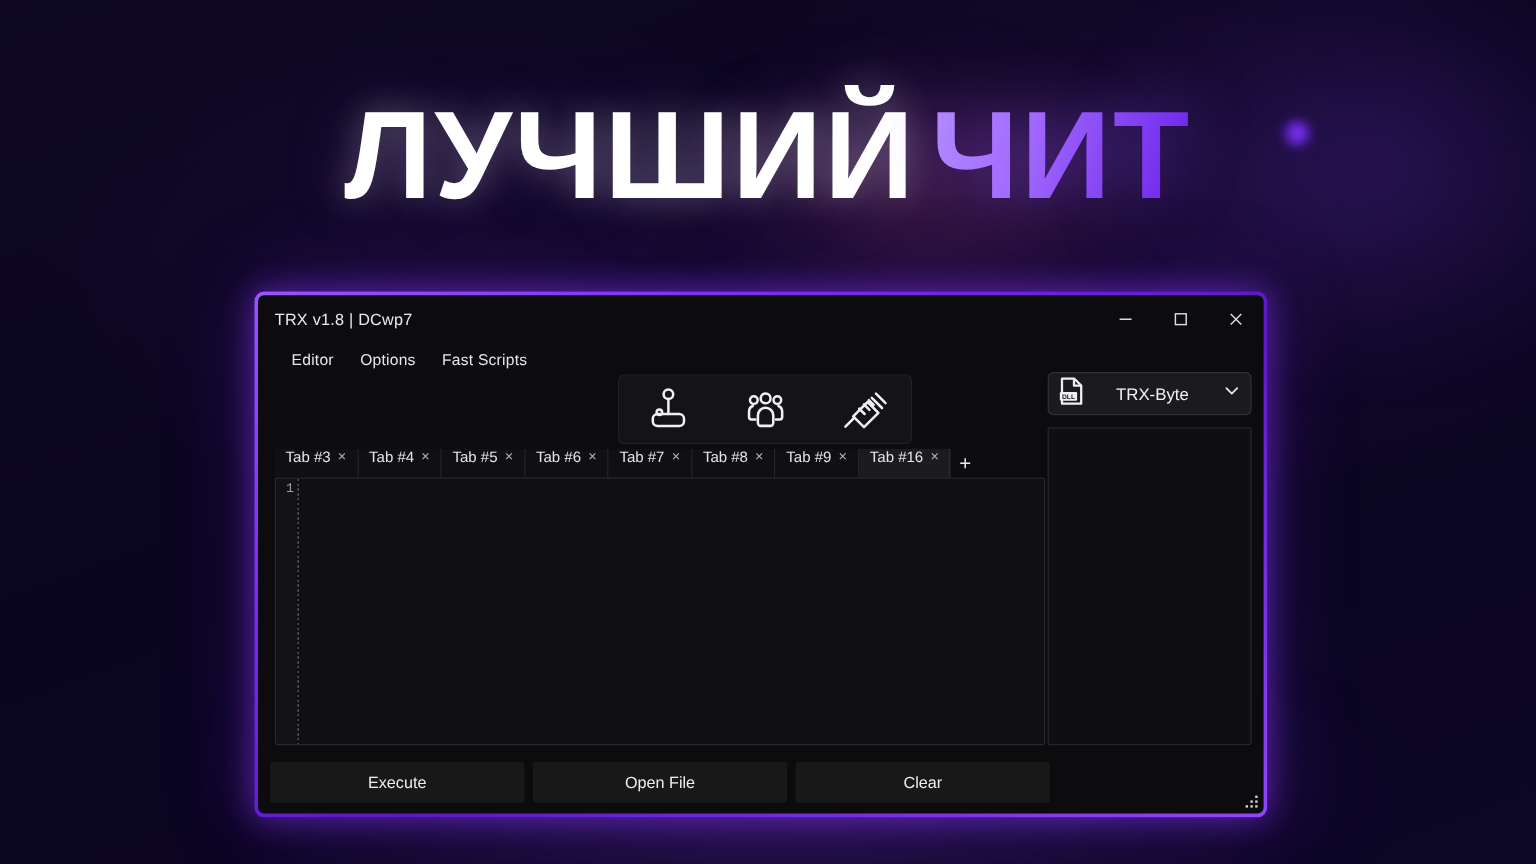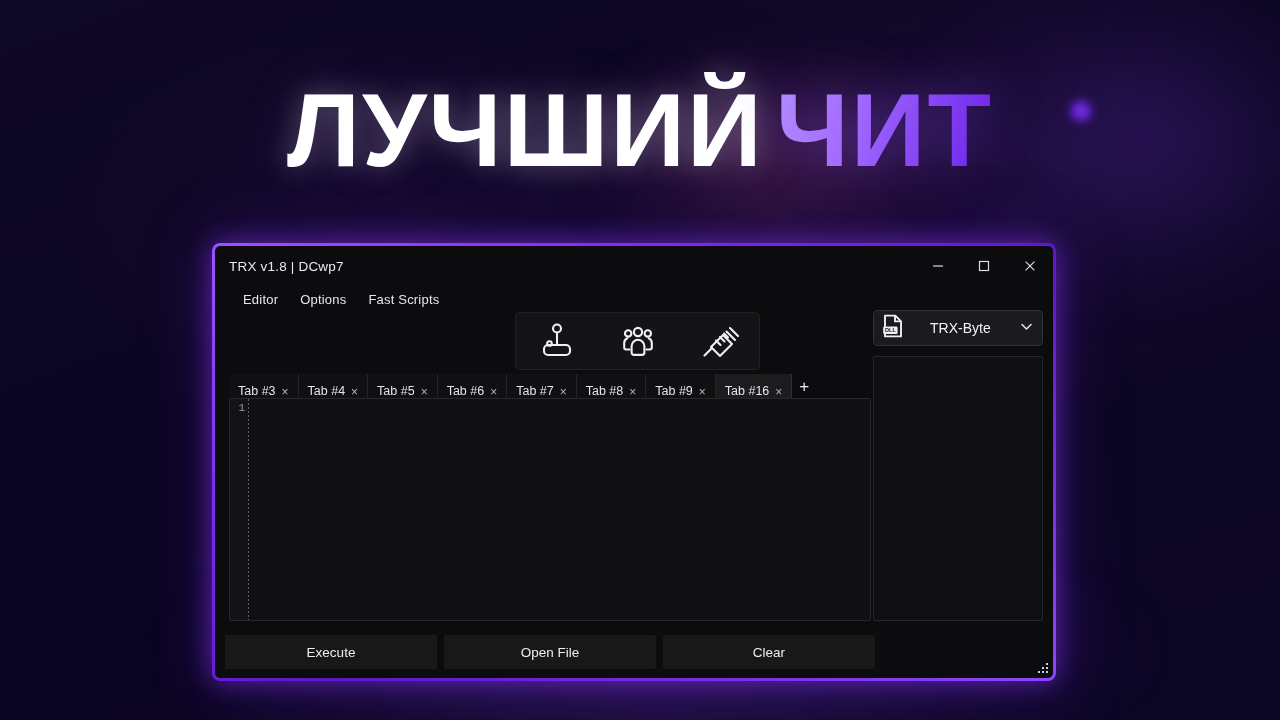--- a/index.html
+++ b/index.html
@@ -202,21 +202,21 @@
     position: absolute;
     left: 14px; top: 128px;
     width: 642px;
     height: 24px;
     display: flex;
     align-items: stretch;
     z-index: 4;
   }
   .tab {
     display: flex;
-    align-items: flex-end;
+    align-items: flex-start;
     gap: 6px;
     padding: 0 9px;
     border-right: 1px solid rgba(255,255,255,0.09);
     background: rgba(255,255,255,0.018);
   }
   .tab.active { background: rgba(255,255,255,0.065); }
   .tab-label { color: #e4e4ea; font-size: 12.5px; }
   .tab-close { color: #b6b6be; font-size: 12px; line-height: 1; }
   #tab-add {
     display: flex; align-items: center; justify-content: center;

